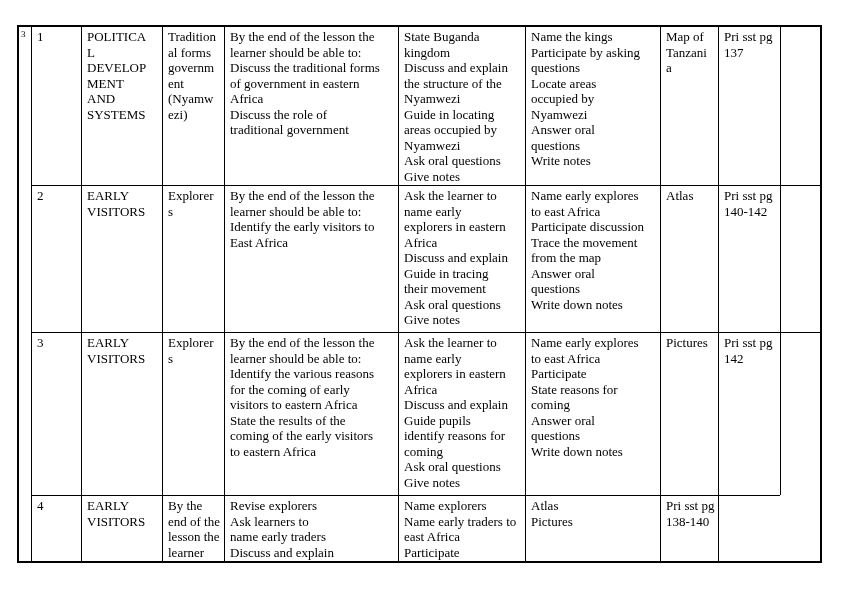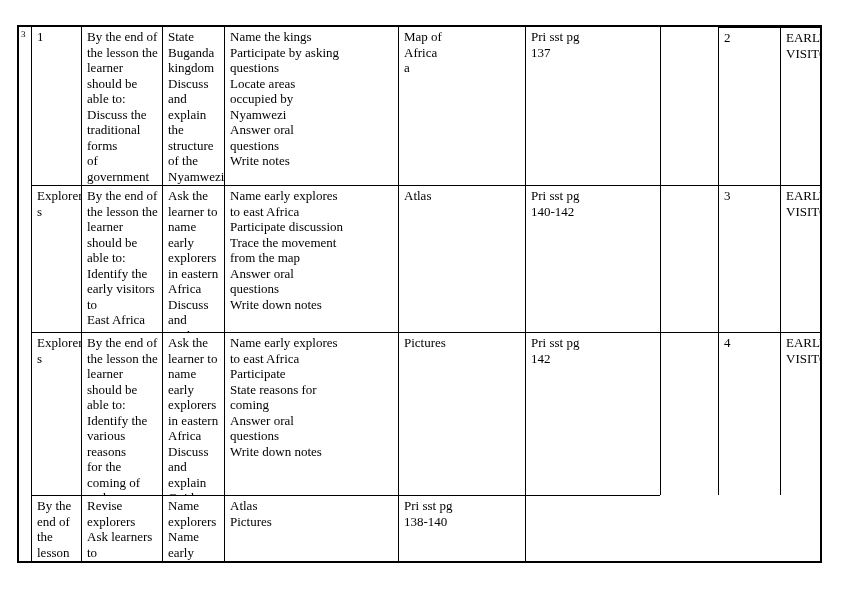--- a/index.html
+++ b/index.html
@@ -45,20 +45,32 @@
 </style>
 </head>
 <body>
 
 <div class="doc">
   <div class="swtable">
 
     <div class="c marker">3</div>
 
     <div class="c t0">1</div>
+    <div class="c t0">POLITICA
+L
+DEVELOP
+MENT
+AND
+SYSTEMS</div>
+    <div class="c t0">Tradition
+al forms
+governm
+ent
+(Nyamw
+ezi)</div>
     <div class="c t0">By the end of the lesson the
 learner should be able to:
 Discuss the traditional forms
 of government in eastern
 Africa
 Discuss the role of
 traditional government</div>
     <div class="c t0">State Buganda
 kingdom
 Discuss and explain
@@ -72,21 +84,21 @@
     <div class="c t0">Name the kings
 Participate by asking
 questions
 Locate areas
 occupied by
 Nyamwezi
 Answer oral
 questions
 Write notes</div>
     <div class="c t0">Map of
-Africa
+Tanzani
 a</div>
     <div class="c t0">Pri sst pg
 137</div>
     <div class="c t0"></div>
 
     <div class="c">2</div>
     <div class="c">EARLY
 VISITORS</div>
     <div class="c">Explorer
 s</div>

